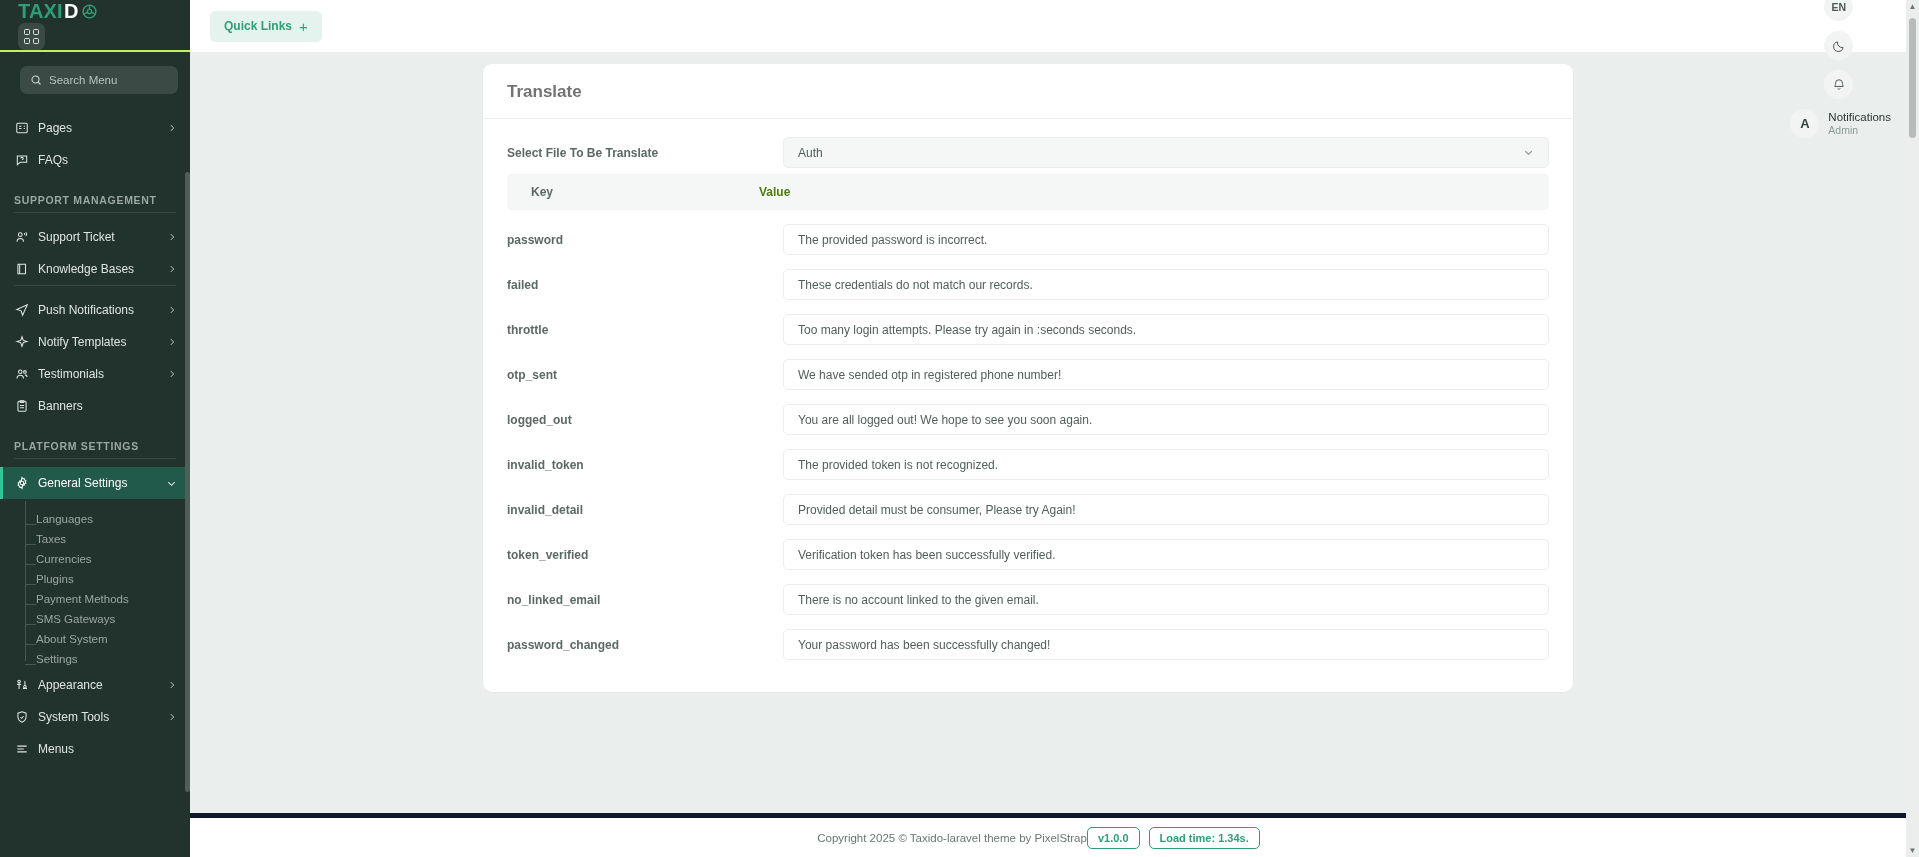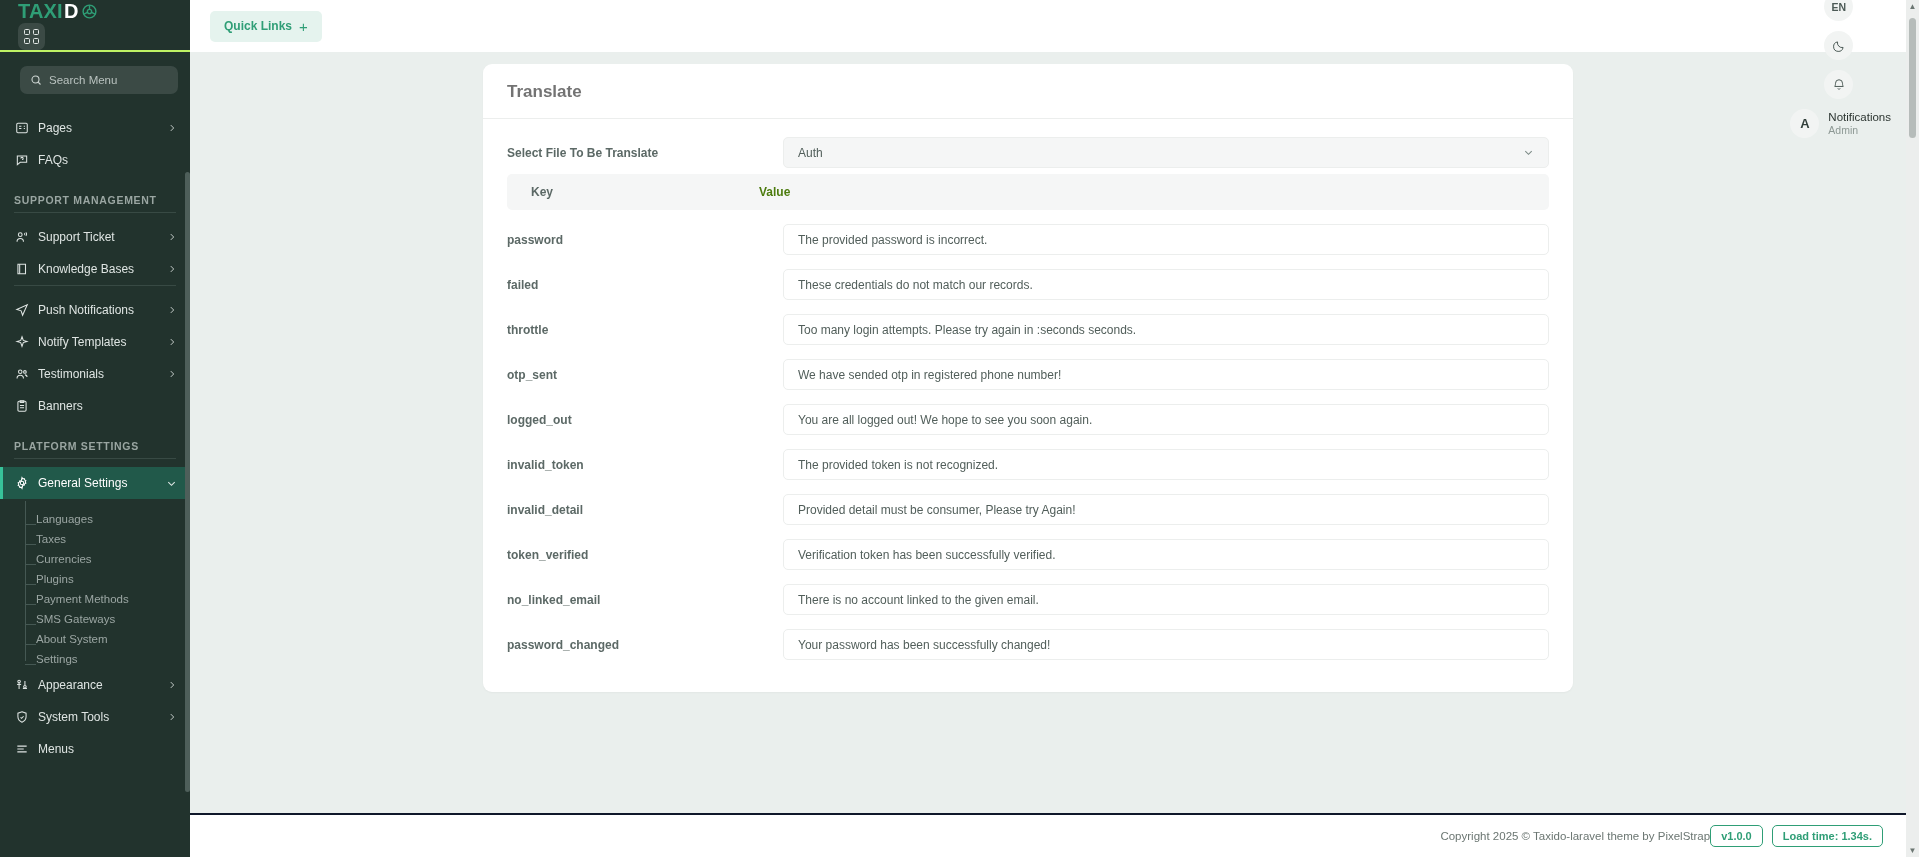--- a/index.html
+++ b/index.html
@@ -189,23 +189,23 @@
   }
   .kv-input {
     flex: 1; height: 31px; background: #ffffff;
     border: 1px solid #eceeed; border-radius: 5px;
     display: flex; align-items: center; padding: 0 14px;
     font-size: 12px; color: #515e5a; cursor: text;
   }
 
   .footer {
     height: 44px; min-height: 44px; background: #ffffff;
-    display: flex; align-items: center; justify-content: flex-end;
+    display: flex; align-items: center; justify-content: center;
     padding: 0 36px 0 4px;
-    border-top: 2px solid #0f172a;
+    border-top: 5px solid #0f172a;
   }
   .copyright { font-size: 11.5px; color: #6b7672; }
   .footer-badges { display: flex; align-items: center; gap: 9px; }
   .badge {
     border: 1px solid #2f9e76; color: #2f9e76;
     font-size: 11px; font-weight: bold;
     padding: 4px 10px; border-radius: 5px;
     cursor: pointer;
   }
 

